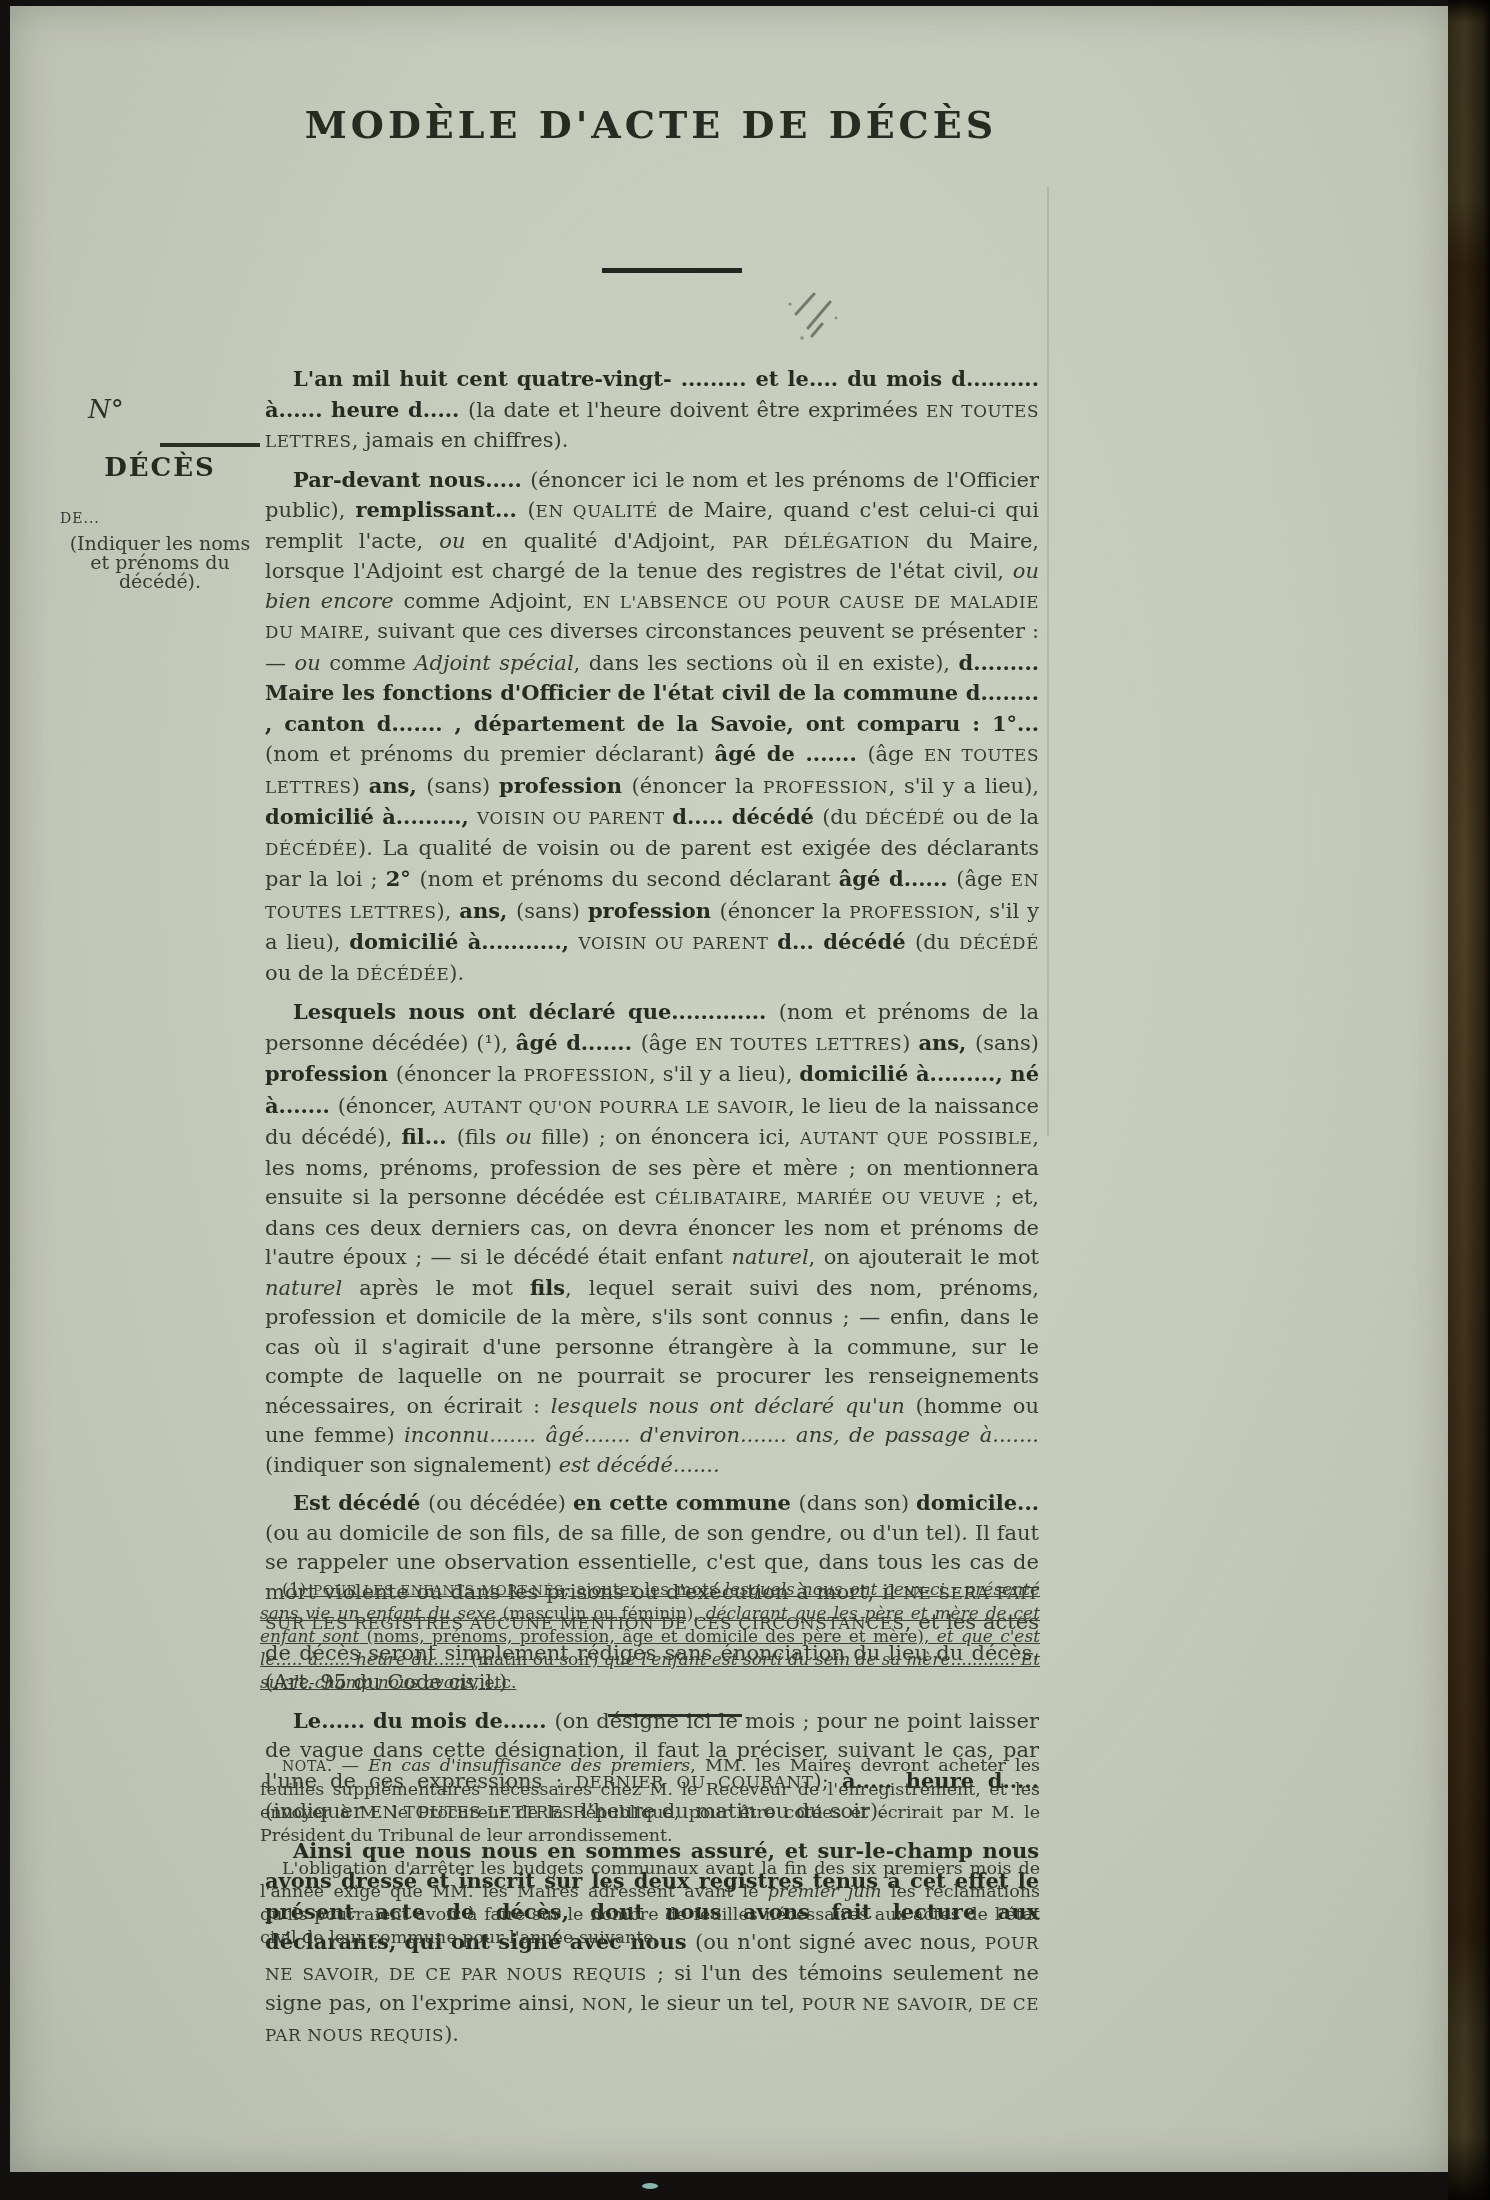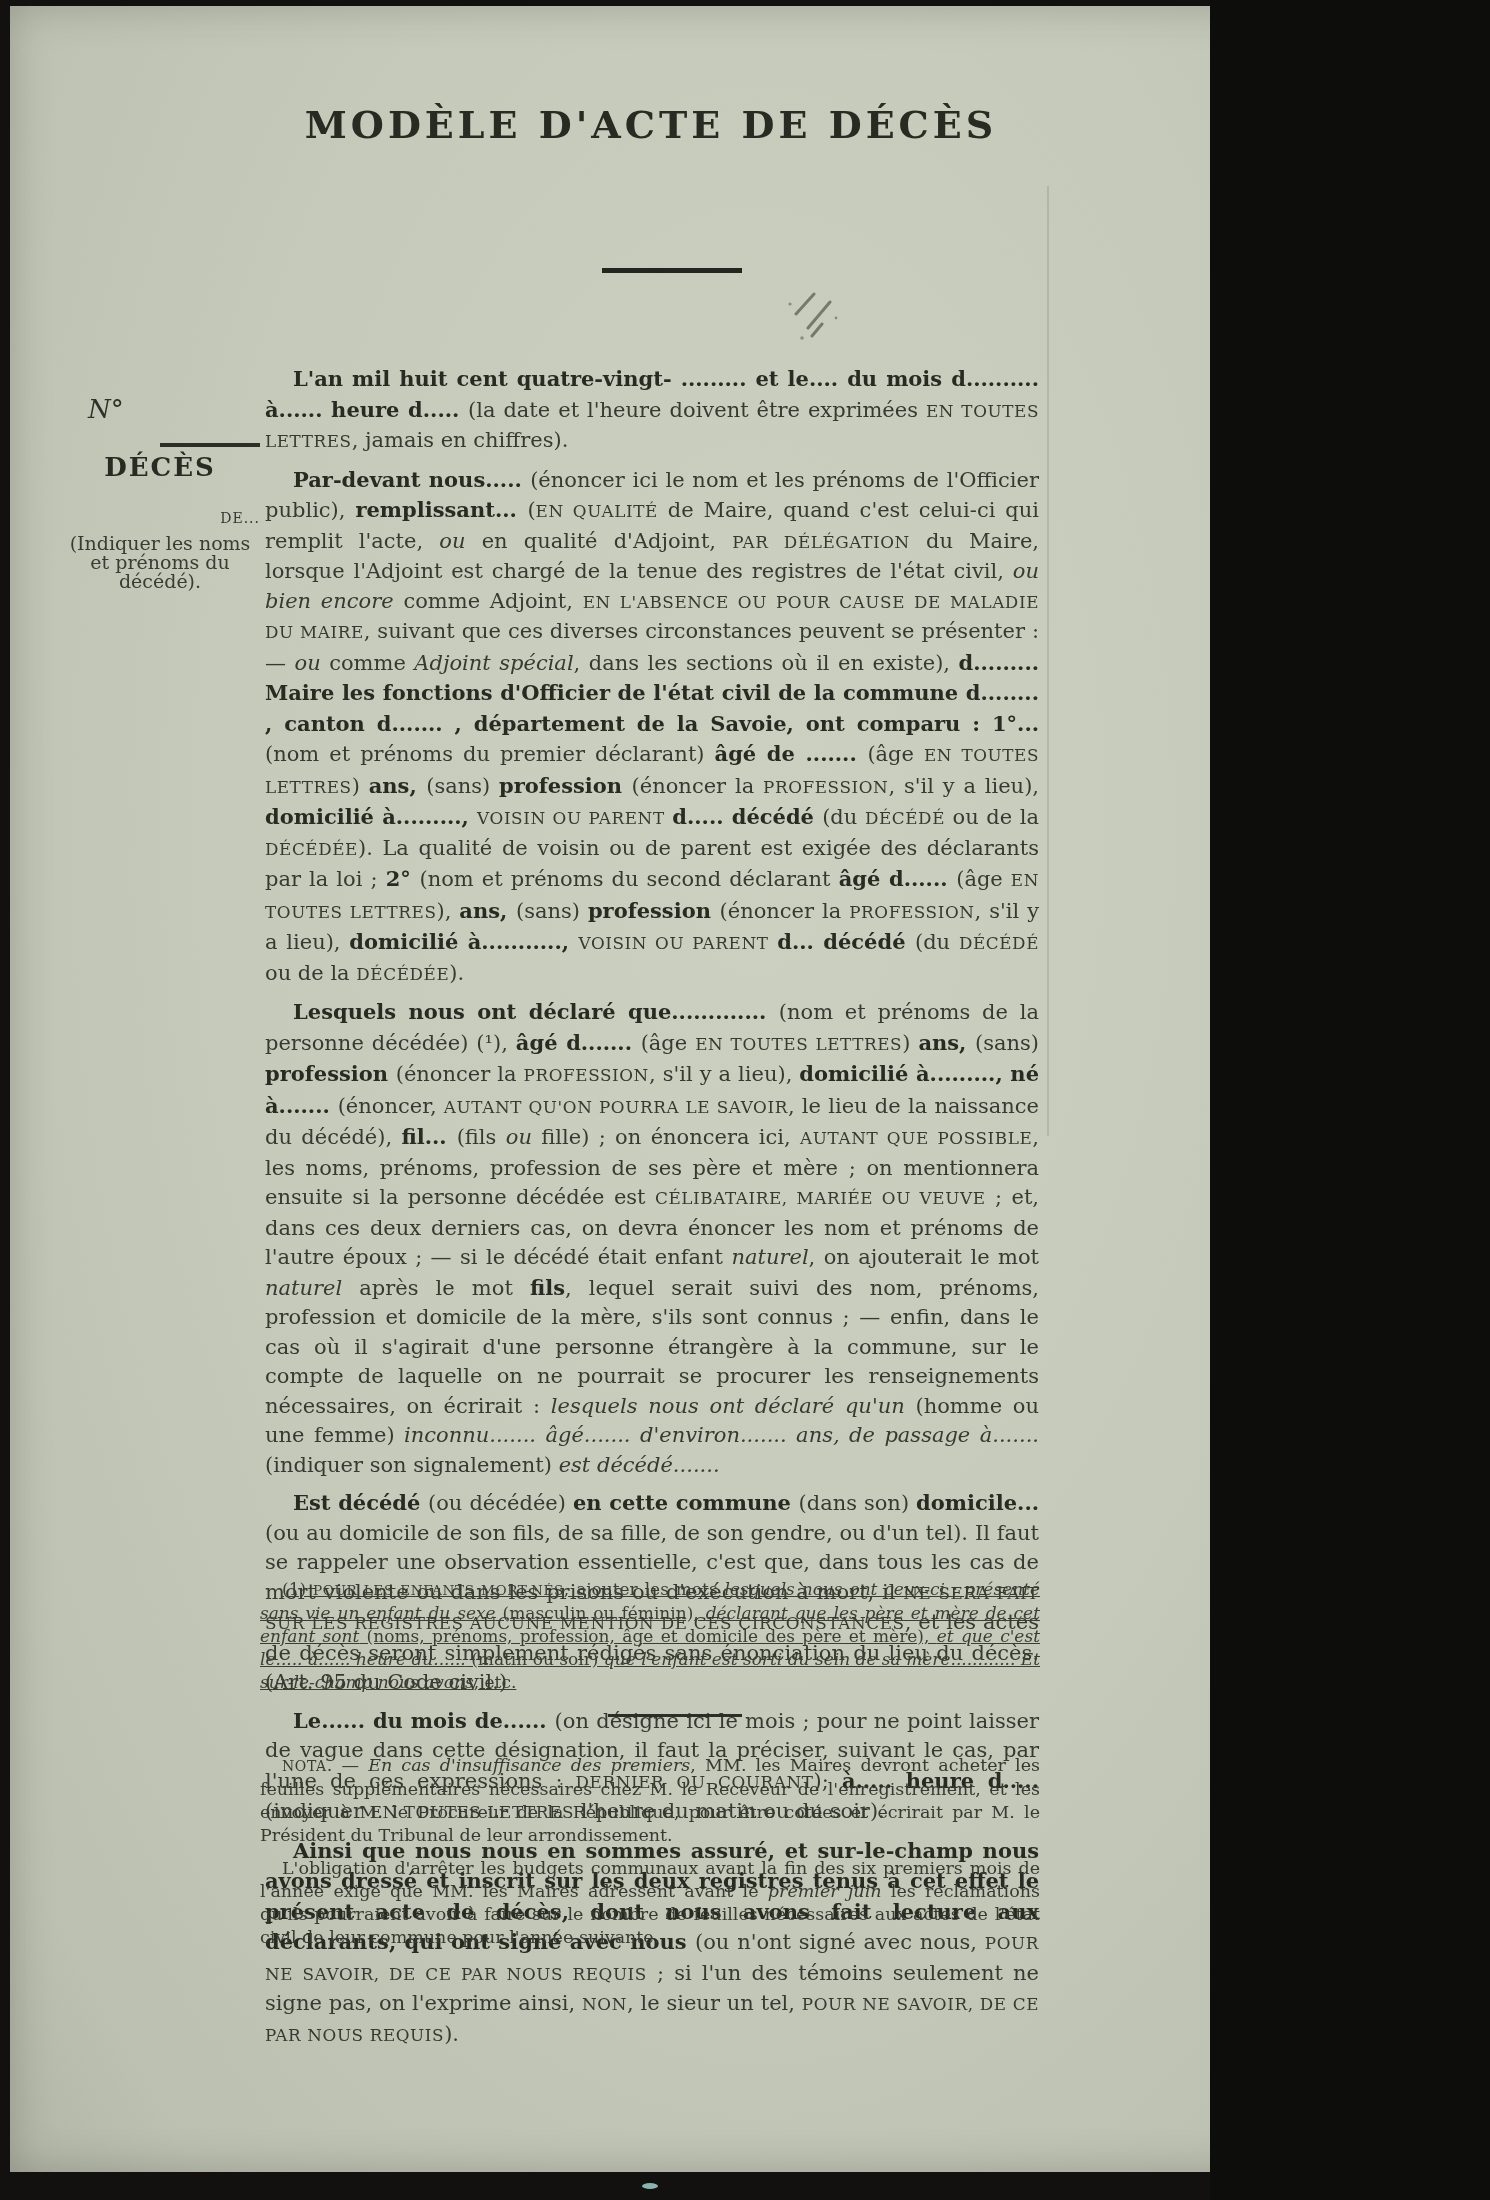--- a/index.html
+++ b/index.html
@@ -1,16 +1,16 @@
 <!DOCTYPE html>
 <html><head>
 <meta charset="utf-8">
 <style>
   html,body{margin:0;padding:0;background:#0d0d0b;}
-  .scan{position:relative;width:1210px;height:2200px;background:#12110f;overflow:hidden;
+  .scan{position:relative;width:1490px;height:2200px;background:#12110f;overflow:hidden;
         font-family:"DejaVu Serif","Liberation Serif",serif;color:#31352c;}
   .paper{position:absolute;left:10px;top:6px;width:1440px;height:2166px;
          background:radial-gradient(ellipse at 52% 38%, #ccd0c1 0%, #c6cabb 50%, #bcc0b1 88%, #b2b6a7 100%);
          box-shadow:inset 0 0 40px rgba(40,45,30,.25);}
   .book-edge{position:absolute;left:1448px;top:0;width:42px;height:2200px;
          background:linear-gradient(180deg,#141310 0%,#8d927f 1%,#979c88 9%,#6b5a3a 12%,#75634180 40%,#6b5a3a 88%,#8d927f 92%,#99a08a 97%,#141310 100%),
                     linear-gradient(90deg,#55462e 0%,#6e5c3c 40%,#3a3222 85%,#0f0e0c 100%);
          background-blend-mode:multiply;}
   .crease{position:absolute;left:1037px;top:180px;width:2px;height:950px;background:rgba(50,55,40,.14);}
   .speck{position:absolute;left:642px;top:2183px;width:16px;height:6px;border-radius:50%;
@@ -18,21 +18,21 @@
 
   .page-title{position:absolute;left:255px;top:96px;width:772px;margin:0;text-align:center;
          font-size:38px;font-weight:700;letter-spacing:4px;color:#272b22;white-space:nowrap;}
   .title-rule{position:absolute;left:592px;top:262px;width:140px;height:5px;background:#23261e;}
   .smudge{position:absolute;left:768px;top:278px;}
 
   .m-numero{position:absolute;left:78px;top:388px;font-style:italic;font-size:26px;color:#2d3128;}
   .m-rule{position:absolute;left:150px;top:437px;width:100px;height:4px;background:#2c2f26;}
   .m-deces{position:absolute;left:50px;top:446px;width:200px;text-align:center;
          font-size:26px;font-weight:700;letter-spacing:2px;color:#272b22;}
-  .m-de{position:absolute;left:50px;top:504px;width:200px;text-align:right;
+  .m-de{position:absolute;left:50px;top:504px;width:200px;text-align:left;
          font-size:14px;letter-spacing:1px;color:#343830;}
   .m-note{position:absolute;left:48px;top:528px;width:204px;text-align:center;
          font-size:19px;line-height:19px;color:#383c33;}
 
   .body-col{position:absolute;left:255px;top:358px;width:774px;
          font-size:21px;line-height:29.5px;text-align:justify;color:#363a30;}
   .body-col p{margin:0 0 8px 0;text-indent:28px;}
   .footnote{position:absolute;left:250px;top:1572px;width:780px;
          font-size:17px;line-height:23px;text-align:justify;text-indent:22px;color:#3a3e34;text-decoration:underline;}
   .section-rule{position:absolute;left:598px;top:1708px;width:134px;height:3px;background:#2c2f26;}

